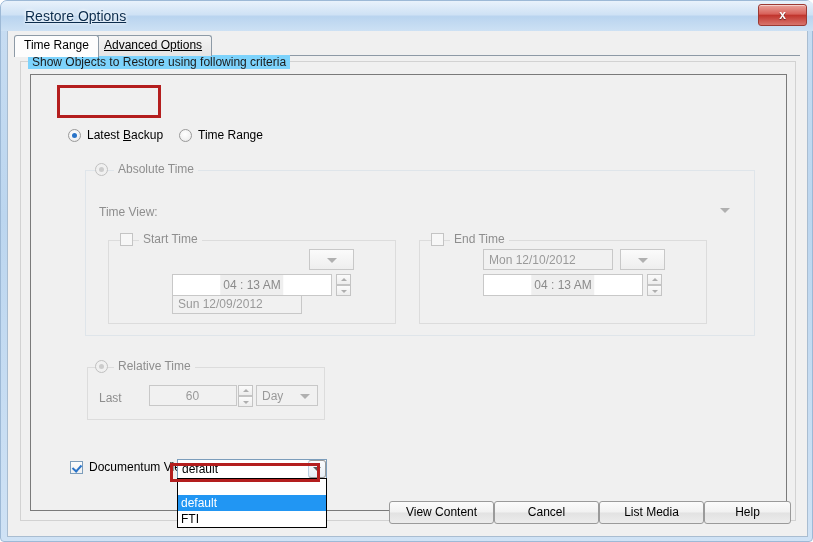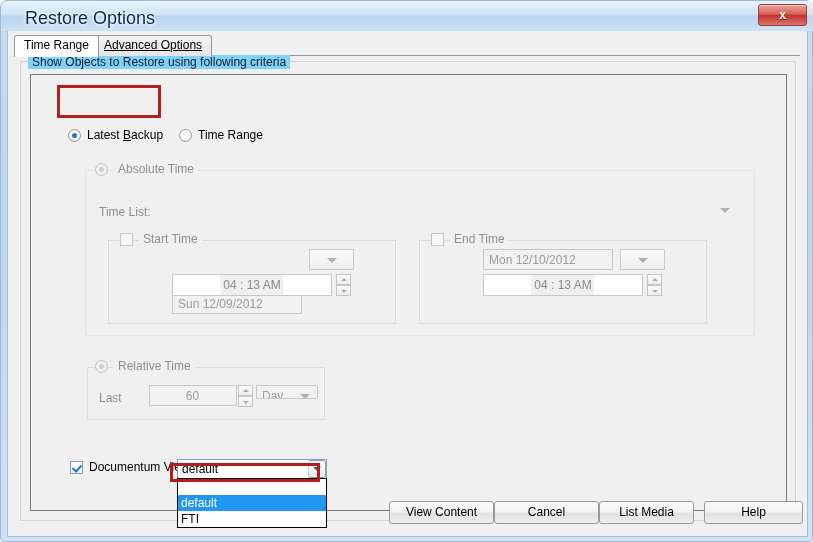--- a/index.html
+++ b/index.html
@@ -27,24 +27,25 @@
   #titlebar {
     position: absolute;
     left: 0; top: 0;
     width: 813px; height: 30px;
     border-radius: 6px 6px 0 0;
     background: linear-gradient(to bottom, #e9f2fb 0%, #cfe2f5 45%, #b9d4ef 52%, #cde1f4 100%);
   }
   #title-text {
     position: absolute;
     left: 24px; top: 7px;
-    font-size: 18px;
+    font-size: 14px;
     color: #0b2c4d;
     text-shadow: 0 0 4px #ffffff, 0 0 3px #ffffff;
     white-space: nowrap;
+    text-decoration: underline;
   }
   #close-button {
     position: absolute;
     right: 7px; top: 3px;
     width: 47px; height: 20px;
     border: 1px solid #9c3a33;
     border-radius: 3px;
     background: linear-gradient(to bottom, #e9a49c 0%, #d8615a 45%, #c1352d 52%, #d8756d 100%);
     box-shadow: inset 0 1px 0 rgba(255,255,255,.5);
     cursor: pointer;
@@ -398,21 +399,21 @@
       <div class="radio checked" style="left:37px; top:54px;"></div>
       <div class="radio-label" style="left:56px; top:54px;"><span>Latest <span class="u">B</span>ackup</span></div>
 
       <div class="radio" style="left:148px; top:54px;"></div>
       <div class="radio-label" style="left:167px; top:54px;">Time Range</div>
 
       <div class="groupbox light" style="left:54px; top:95px; width:670px; height:166px;"></div>
       <div class="radio disabled" style="left:64px; top:88px; background:#f0f0f0;"></div>
       <div class="radio-label disabled" style="left:83px; top:88px; background:#f0f0f0; padding:0 4px;">Absolute Time</div>
 
-      <div class="radio-label disabled" style="left:68px; top:131px;">Time List:</div>
+      <div class="radio-label disabled" style="left:68px; top:131px;">Time View:</div>
       <div class="combo-arrow-btn" style="left:686px; top:125px; width:16px; height:19px; border:none; background:transparent;">
         <span class="tri-down"></span>
       </div>
 
       <div class="groupbox" style="left:77px; top:165px; width:288px; height:84px;"></div>
       <div class="checkbox disabled" style="left:89px; top:158px;"></div>
       <div class="cb-label disabled" style="left:108px; top:158px; background:#f0f0f0; padding:0 4px;">Start Time</div>
 
       <div class="field" style="left:141px; top:174px; width:130px; height:21px;margin-top:44px;">Sun 12/09/2012</div>
       <div class="combo-arrow-btn" style="left:278px; top:174px; width:45px; height:21px;">
@@ -459,21 +460,21 @@
       <div class="radio-label disabled" style="left:68px; top:317px;">Last</div>
       <div class="field" style="left:118px; top:310px; width:88px; height:21px; text-align:center; padding-right:6px;">60</div>
       <div class="spinner" style="left:207px; top:310px;">
         <div class="sp up">
             <span class="ar"></span>
           </div>
         <div class="sp dn">
             <span class="ar"></span>
           </div>
       </div>
-      <div class="field" style="left:225px; top:310px; width:62px; height:14px;">Day</div>
+      <div class="field" style="left:225px; top:310px; width:62px; height:21px;">Day</div>
       <div class="combo-arrow-btn" style="left:265px; top:312px; width:18px; height:17px; border:none; background:transparent;">
         <span class="tri-down"></span>
       </div>
 
       <div class="checkbox checked" style="left:39px; top:386px; border-color:#7c9dbb;"></div>
       <div class="cb-label" style="left:58px; top:386px;">Documentum View</div>
     </div>
 
     <div id="doc-combo">
       <span class="val">default</span>
@@ -482,20 +483,20 @@
       </span>
     </div>
 
     <div id="doc-list">
       <div class="doc-opt sel" style="top:16px;">default</div>
       <div class="doc-opt" style="top:32px;">FTI</div>
     </div>
 
     <div class="btn" style="left:381px; top:470px; width:105px;">View Content</div>
     <div class="btn" style="left:486px; top:470px; width:105px;">Cancel</div>
-    <div class="btn" style="left:591px; top:470px; width:95px;">List Media</div>
-    <div class="btn" style="left:696px; top:470px; width:99px;">Help</div>
+    <div class="btn" style="left:591px; top:470px; width:105px;">List Media</div>
+    <div class="btn" style="left:696px; top:470px; width:87px;">Help</div>
   </div>
 
   <div class="redbox" style="left:56px; top:84px; width:104px; height:33px;"></div>
   <div class="redbox" style="left:169px; top:462px; width:150px; height:19px;"></div>
 
 </div>
 
 </body></html>

